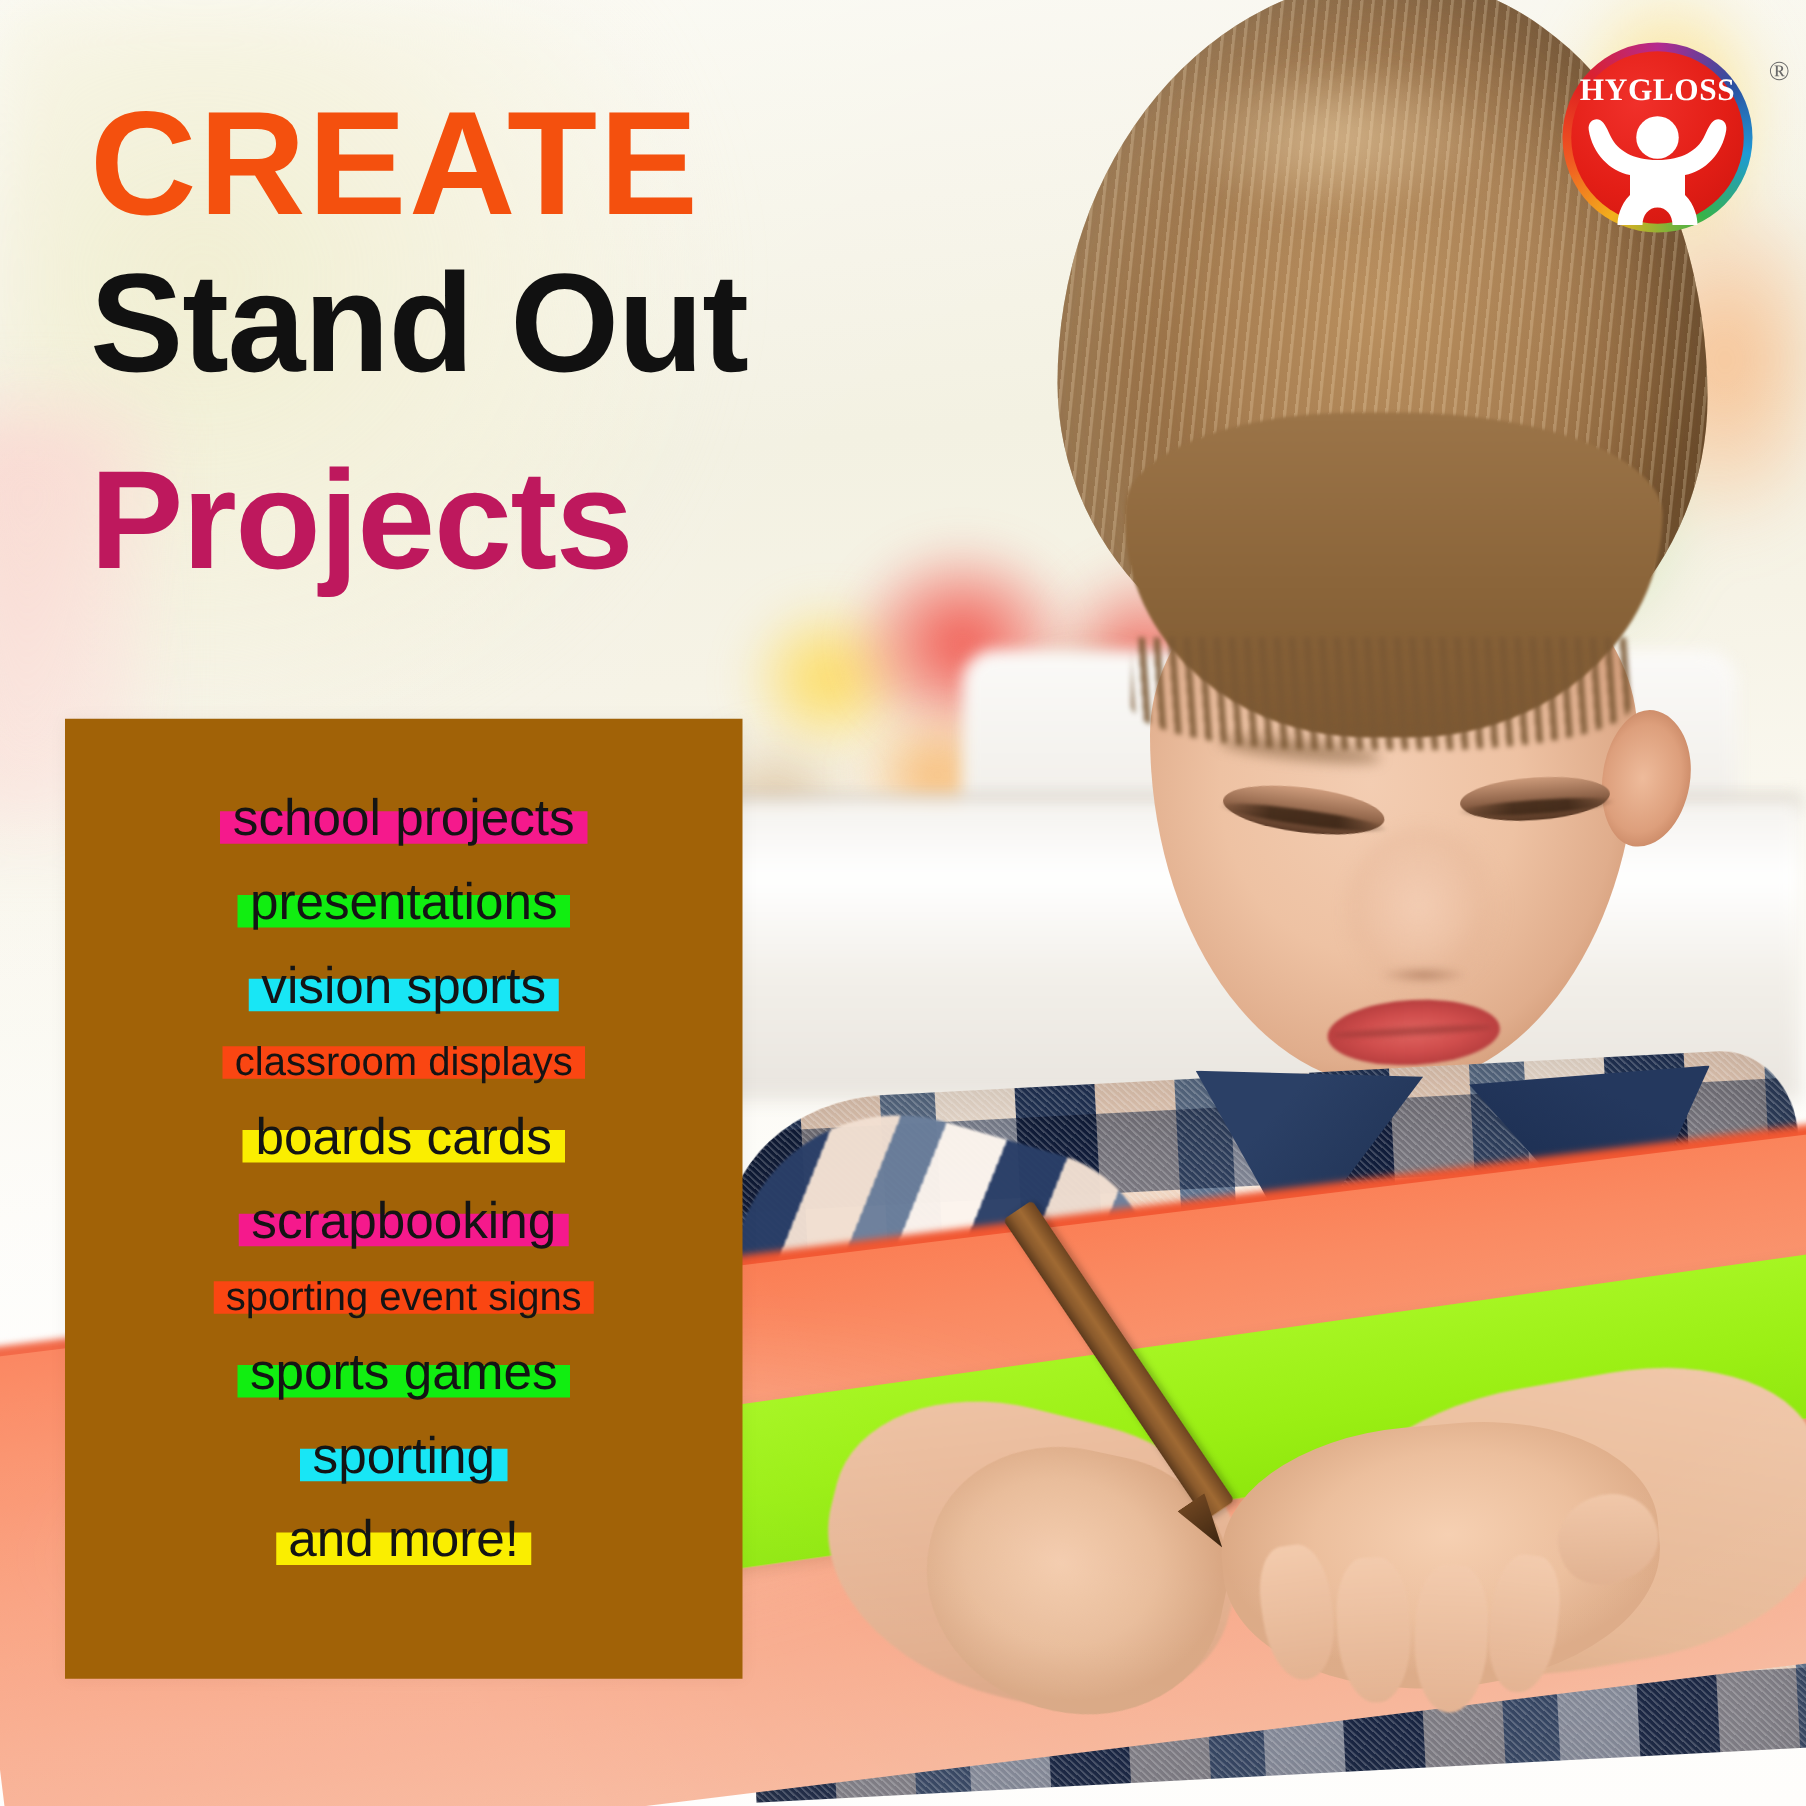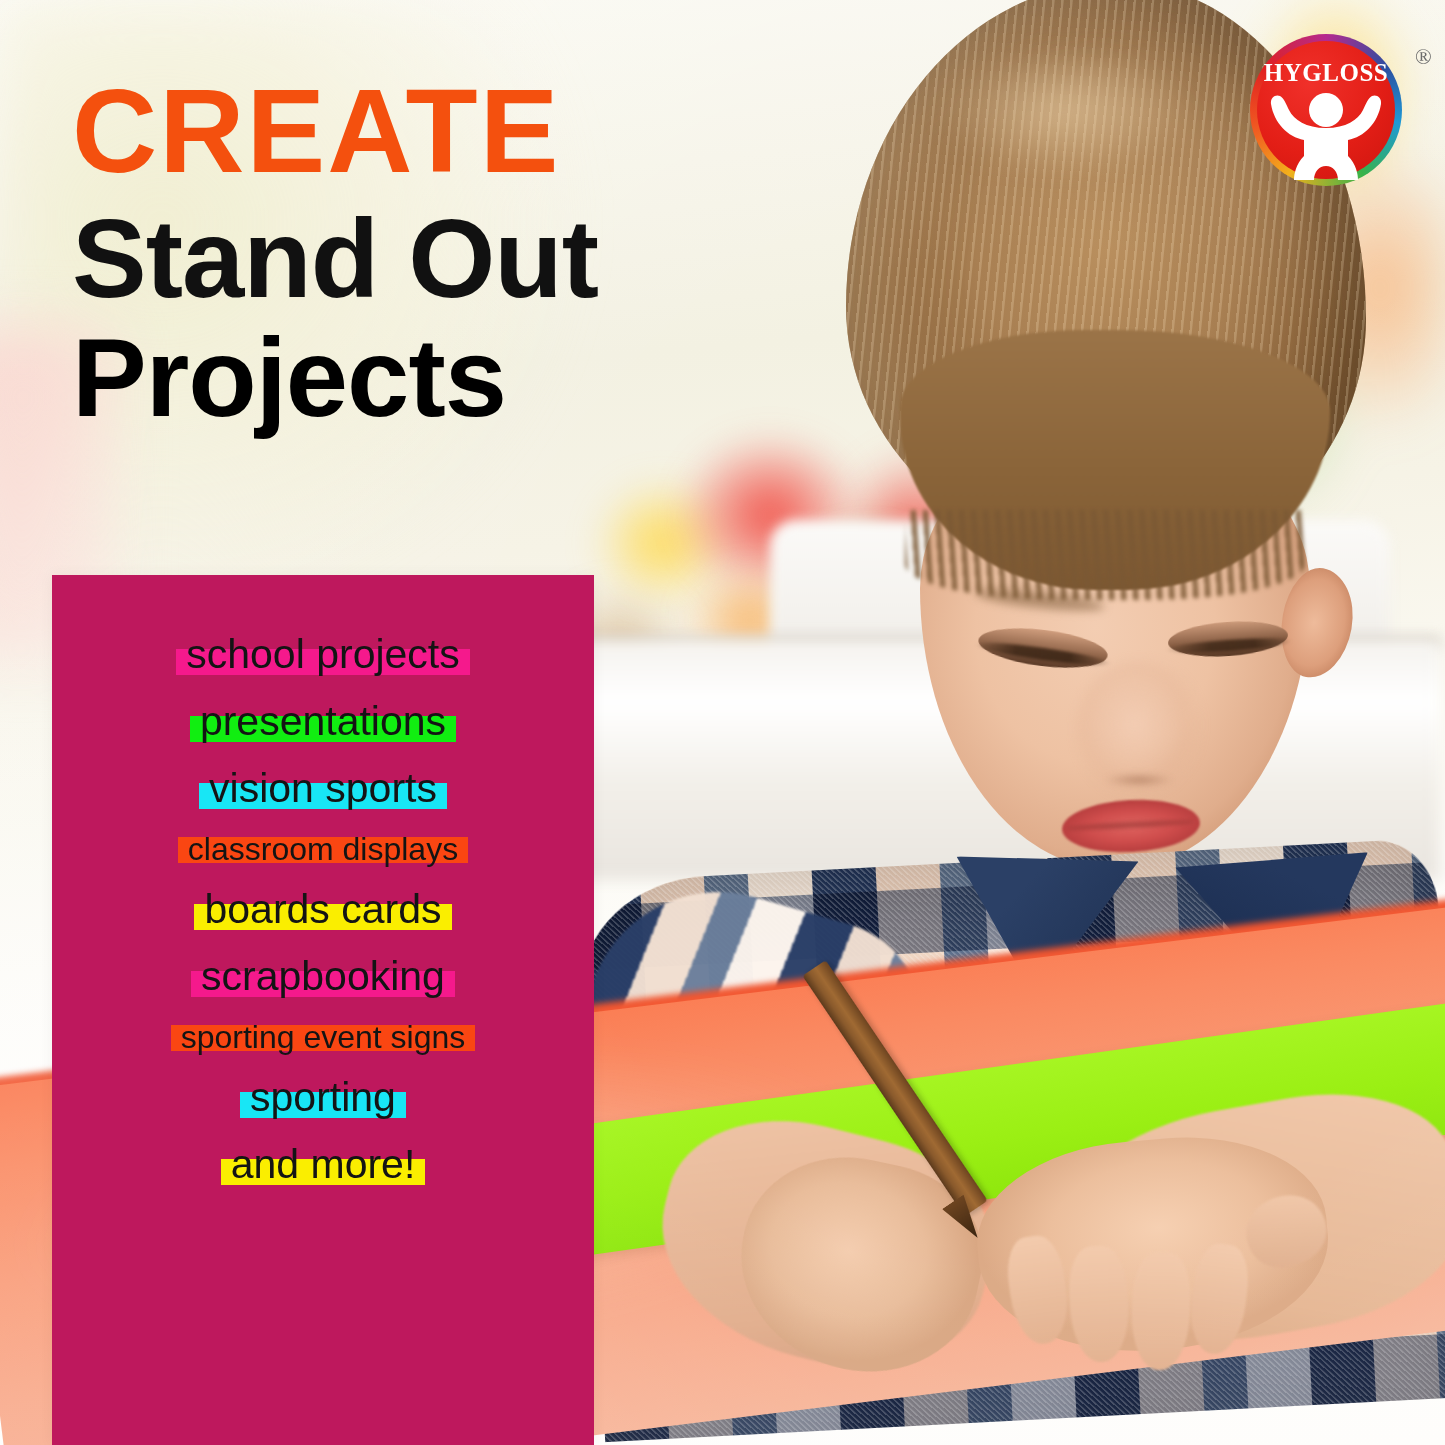--- a/index.html
+++ b/index.html
@@ -508,22 +508,22 @@
     letter-spacing: -1px;
     line-height: 1.06;
     color: #111111;
     margin: 0 0 0 8px;
   }
 
   
   .panel {
     position: absolute;
     left: 52px; top: 575px;
-    width: 542px; height: 870px;
-    background: #be185d;
+    width: 542px; height: 768px;
+    background: #a16207;
     box-shadow: 0 0 14px rgba(0,0,0,0.05);
   }
   .list {
     position: absolute;
     left: 0; top: 50px;
     width: 100%;
     display: flex;
     flex-direction: column;
     align-items: center;
     gap: 8px;
@@ -657,21 +657,21 @@
     <div class="finger f3"></div>
     <div class="finger f4"></div>
     <div class="thumb-r"></div>
 
     <div class="photo-soft"></div>
   </div>
 
   <div class="headline">
     <div class="hl-create" style="color: rgb(244, 80, 14);">CREATE</div>
     <div class="hl-line" style="color: rgb(17, 17, 17);">Stand Out</div>
-    <div class="hl-line" style="color: #000000;">Projects</div>
+    <div class="hl-line" style="color: #be185d; margin-top: 38px;">Projects</div>
   </div>
 
   <div class="panel">
     <div class="list">
 
       <div class="item">
         <span class="hl" style="background: rgb(245, 25, 140);"></span>
         <span>school projects</span>
       </div>
 
@@ -698,20 +698,24 @@
       <div class="item">
         <span class="hl" style="background: rgb(245, 25, 140);"></span>
         <span>scrapbooking</span>
       </div>
 
       <div class="item wide">
         <span class="hl" style="background: rgb(250, 70, 18);"></span>
         <span>sporting event signs</span>
       </div>
 
+      <div class="item">
+        <span class="hl" style="background: rgb(17, 238, 17);"></span>
+        <span>sports games</span>
+      </div>
 
       <div class="item">
         <span class="hl" style="background: rgb(24, 230, 245);"></span>
         <span>sporting</span>
       </div>
 
       <div class="item">
         <span class="hl" style="background: rgb(250, 238, 0);"></span>
         <span>and more!</span>
       </div>

